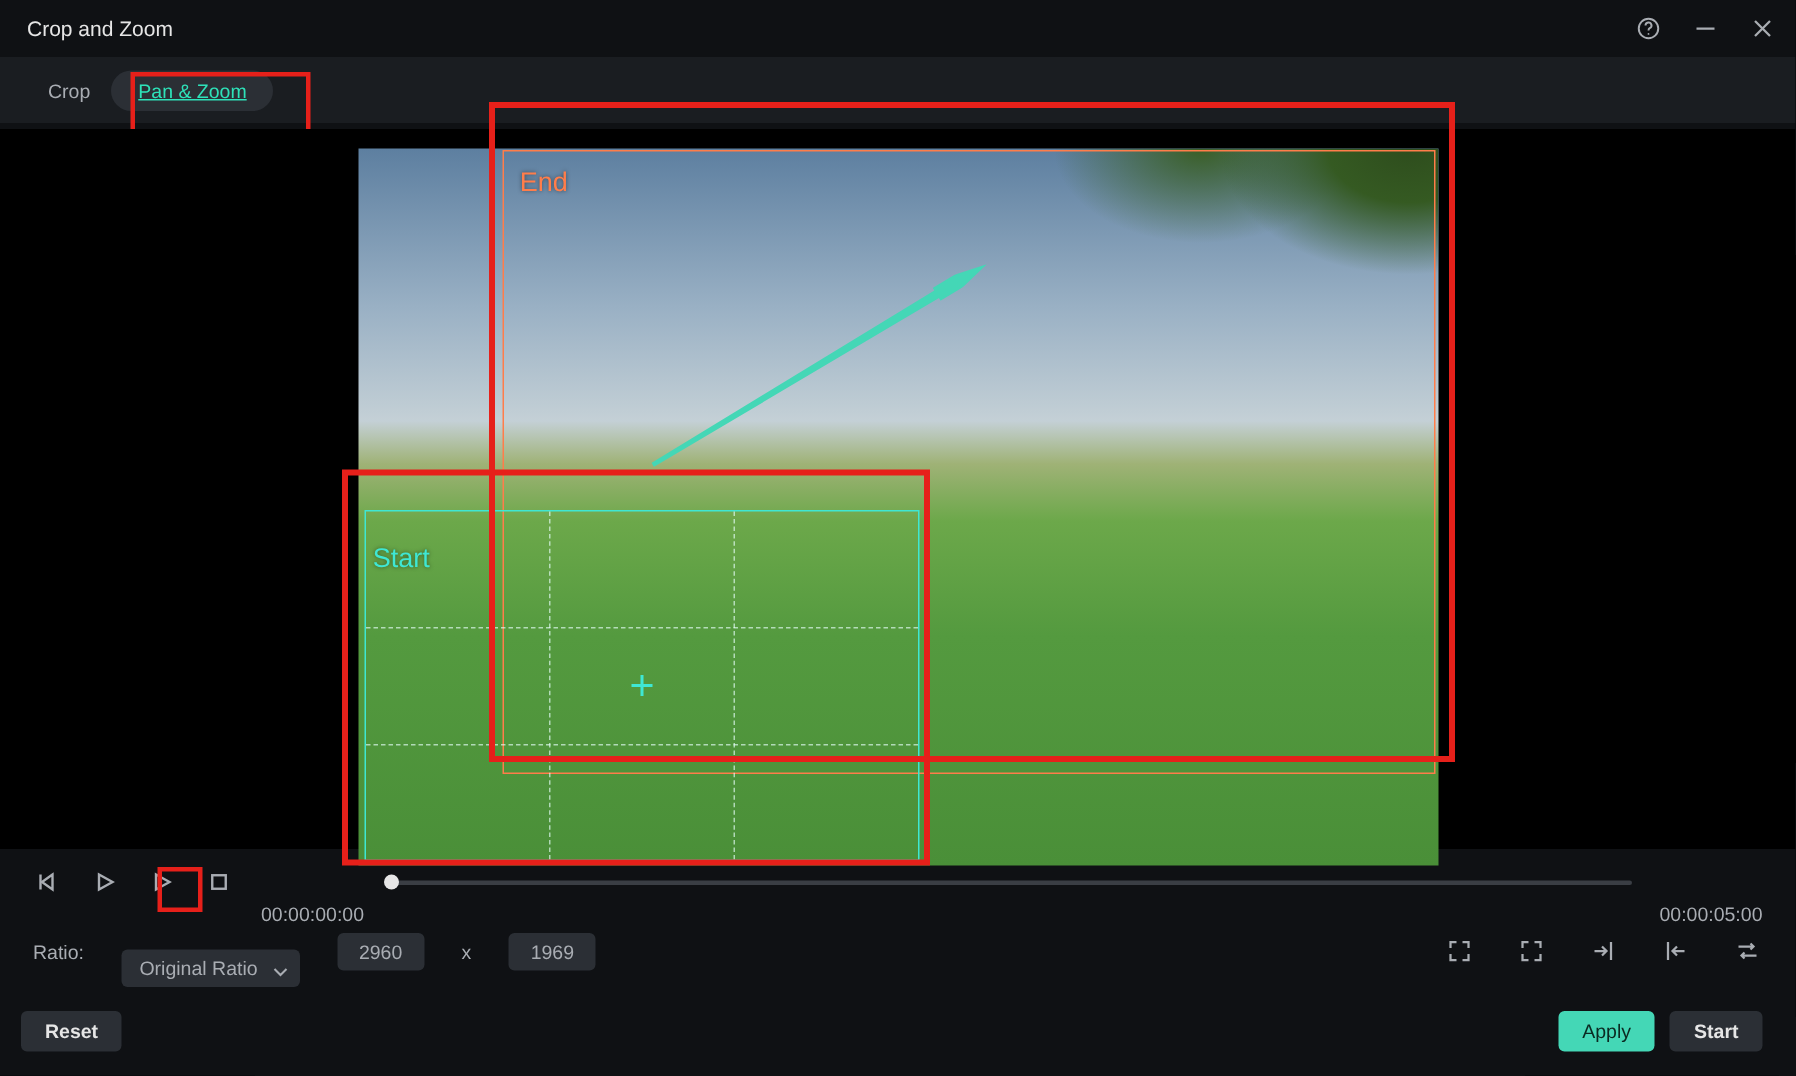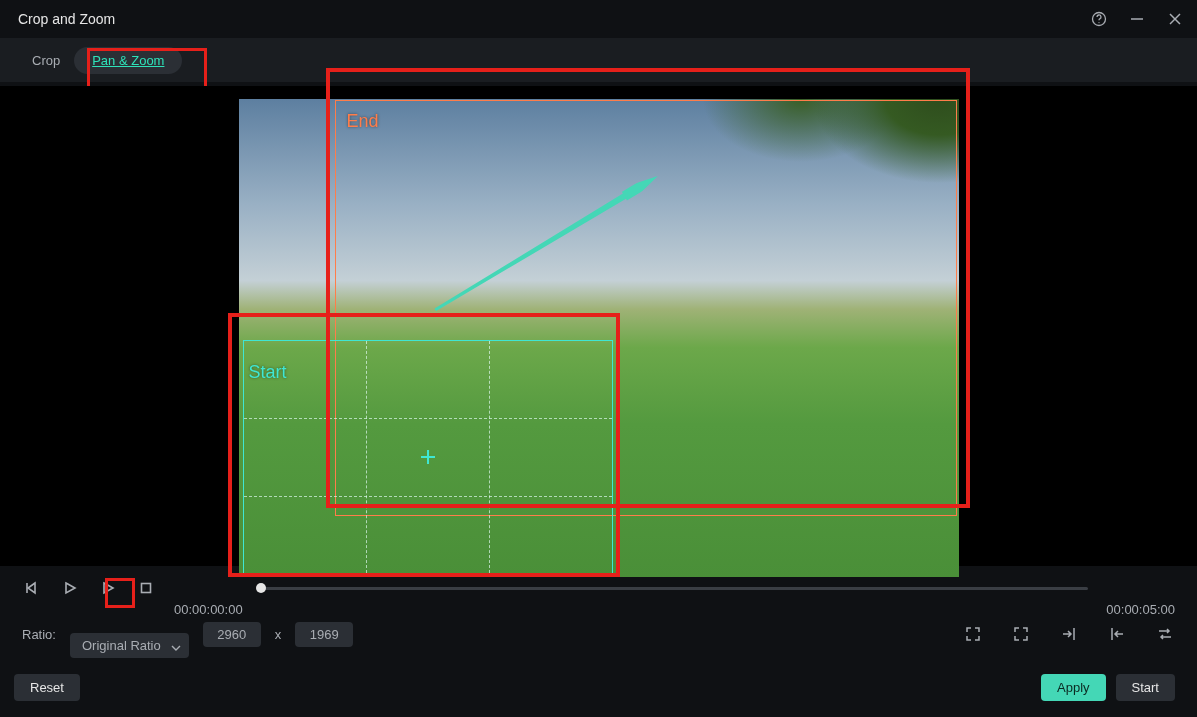--- a/index.html
+++ b/index.html
@@ -164,21 +164,21 @@
     width:100%; height: 3px; background: var(--track); border-radius:2px; position:relative;
   }
   .seek-thumb {
     position:absolute; left: 0; top:50%; transform:translate(-50%,-50%);
     width:10px; height:10px; border-radius:50%;
     background: var(--fg);
   }
   
   .ratio-bar {
     display:flex; align-items:center;
-    height: 48px; padding: 0 22px; gap: 14px;
+    height: 48px; padding: 0 22px; gap: 25px;
   }
   .ratio-bar .label { color: var(--fg-dim); }
   .select {
     display:flex; align-items:flex-end; gap:10px;
     background: var(--bg-btn); border-radius:4px;
     padding: 5px 8px 5px 12px; cursor:pointer;
     color: var(--fg-dim);
     margin-top: 23px;
   }
   .num-input {
@@ -193,21 +193,21 @@
   
   .footer {
     display:flex; align-items:center;
     padding: 16px 22px 0 14px; gap: 10px;
   }
   .btn {
     border:none; border-radius:4px;
     padding: 6px 16px; font-size: 13px; cursor:pointer;
     font-family: inherit;
   }
-  .btn-plain { background: var(--bg-btn); color: var(--fg); }
+  .btn-plain { background: var(--bg-btn); color: var(--fg); font-weight: bold; }
   .btn-accent { background: var(--accent-fill); color: #0b2a22; }
   .spacer { flex:1; }
 </style>
 </head>
 <body>
 
 <div class="titlebar">
   <span class="title">Crop and Zoom</span>
   <div class="win-controls">
     <span>

